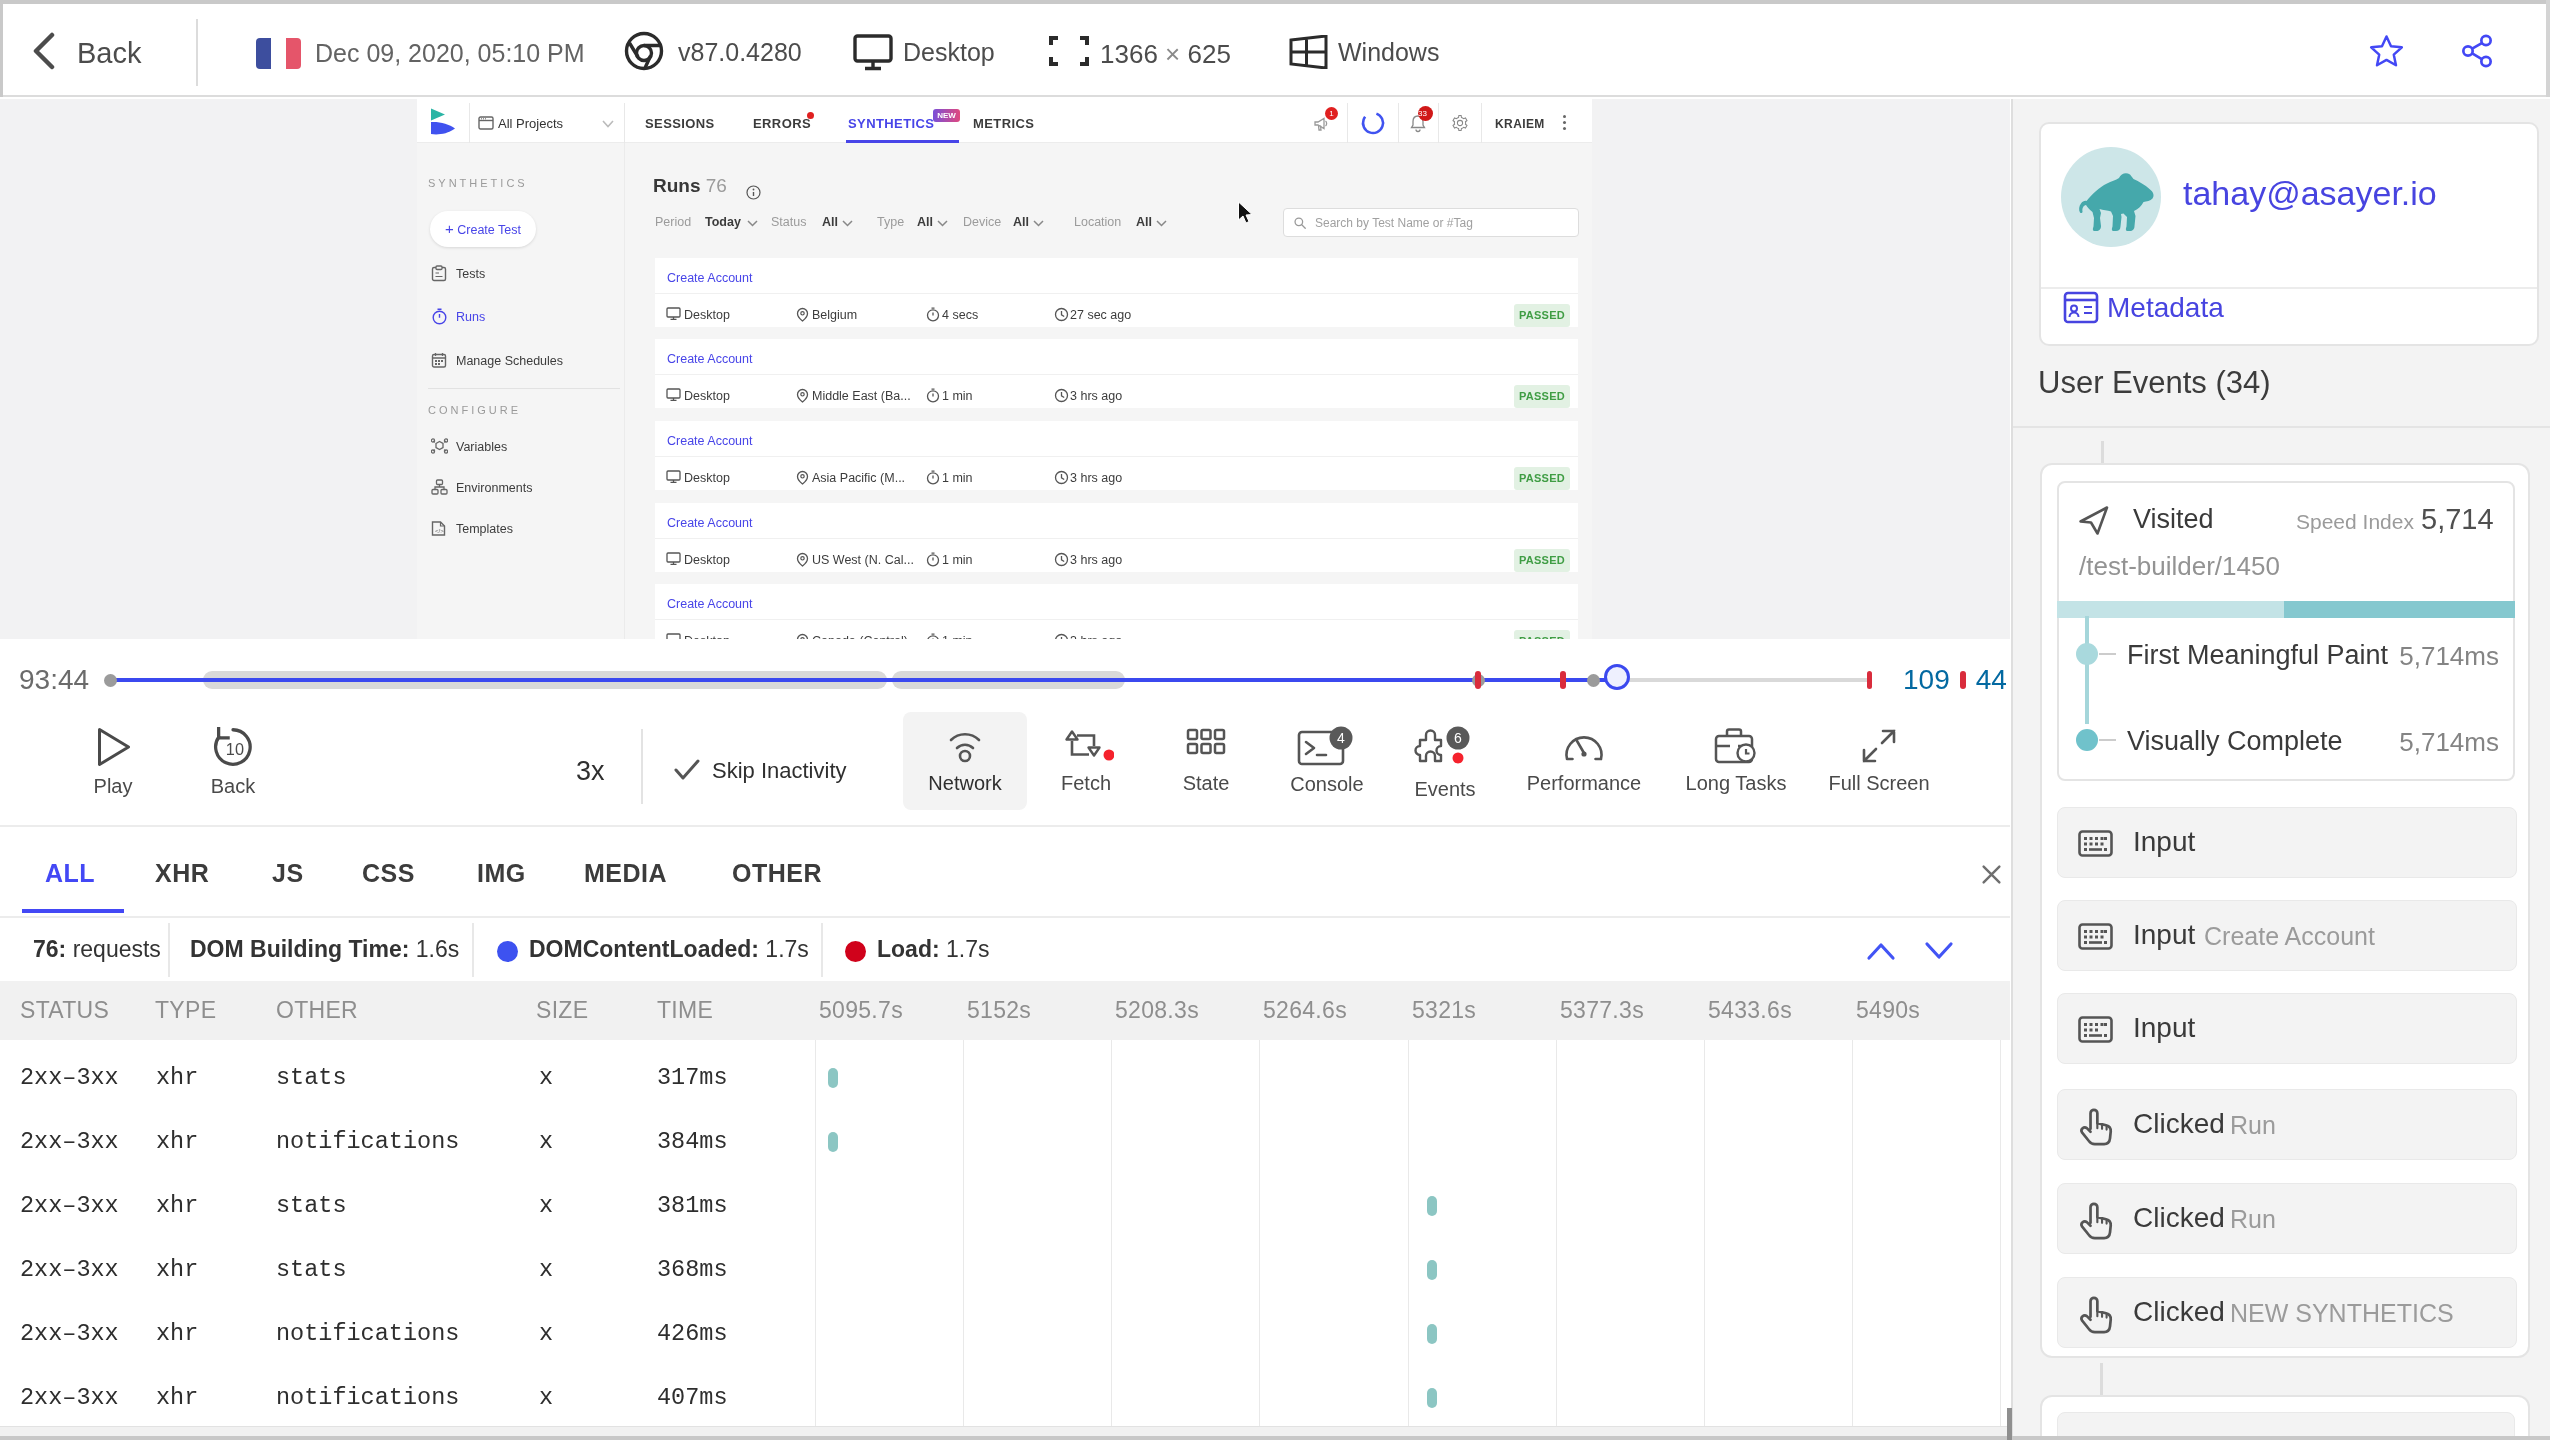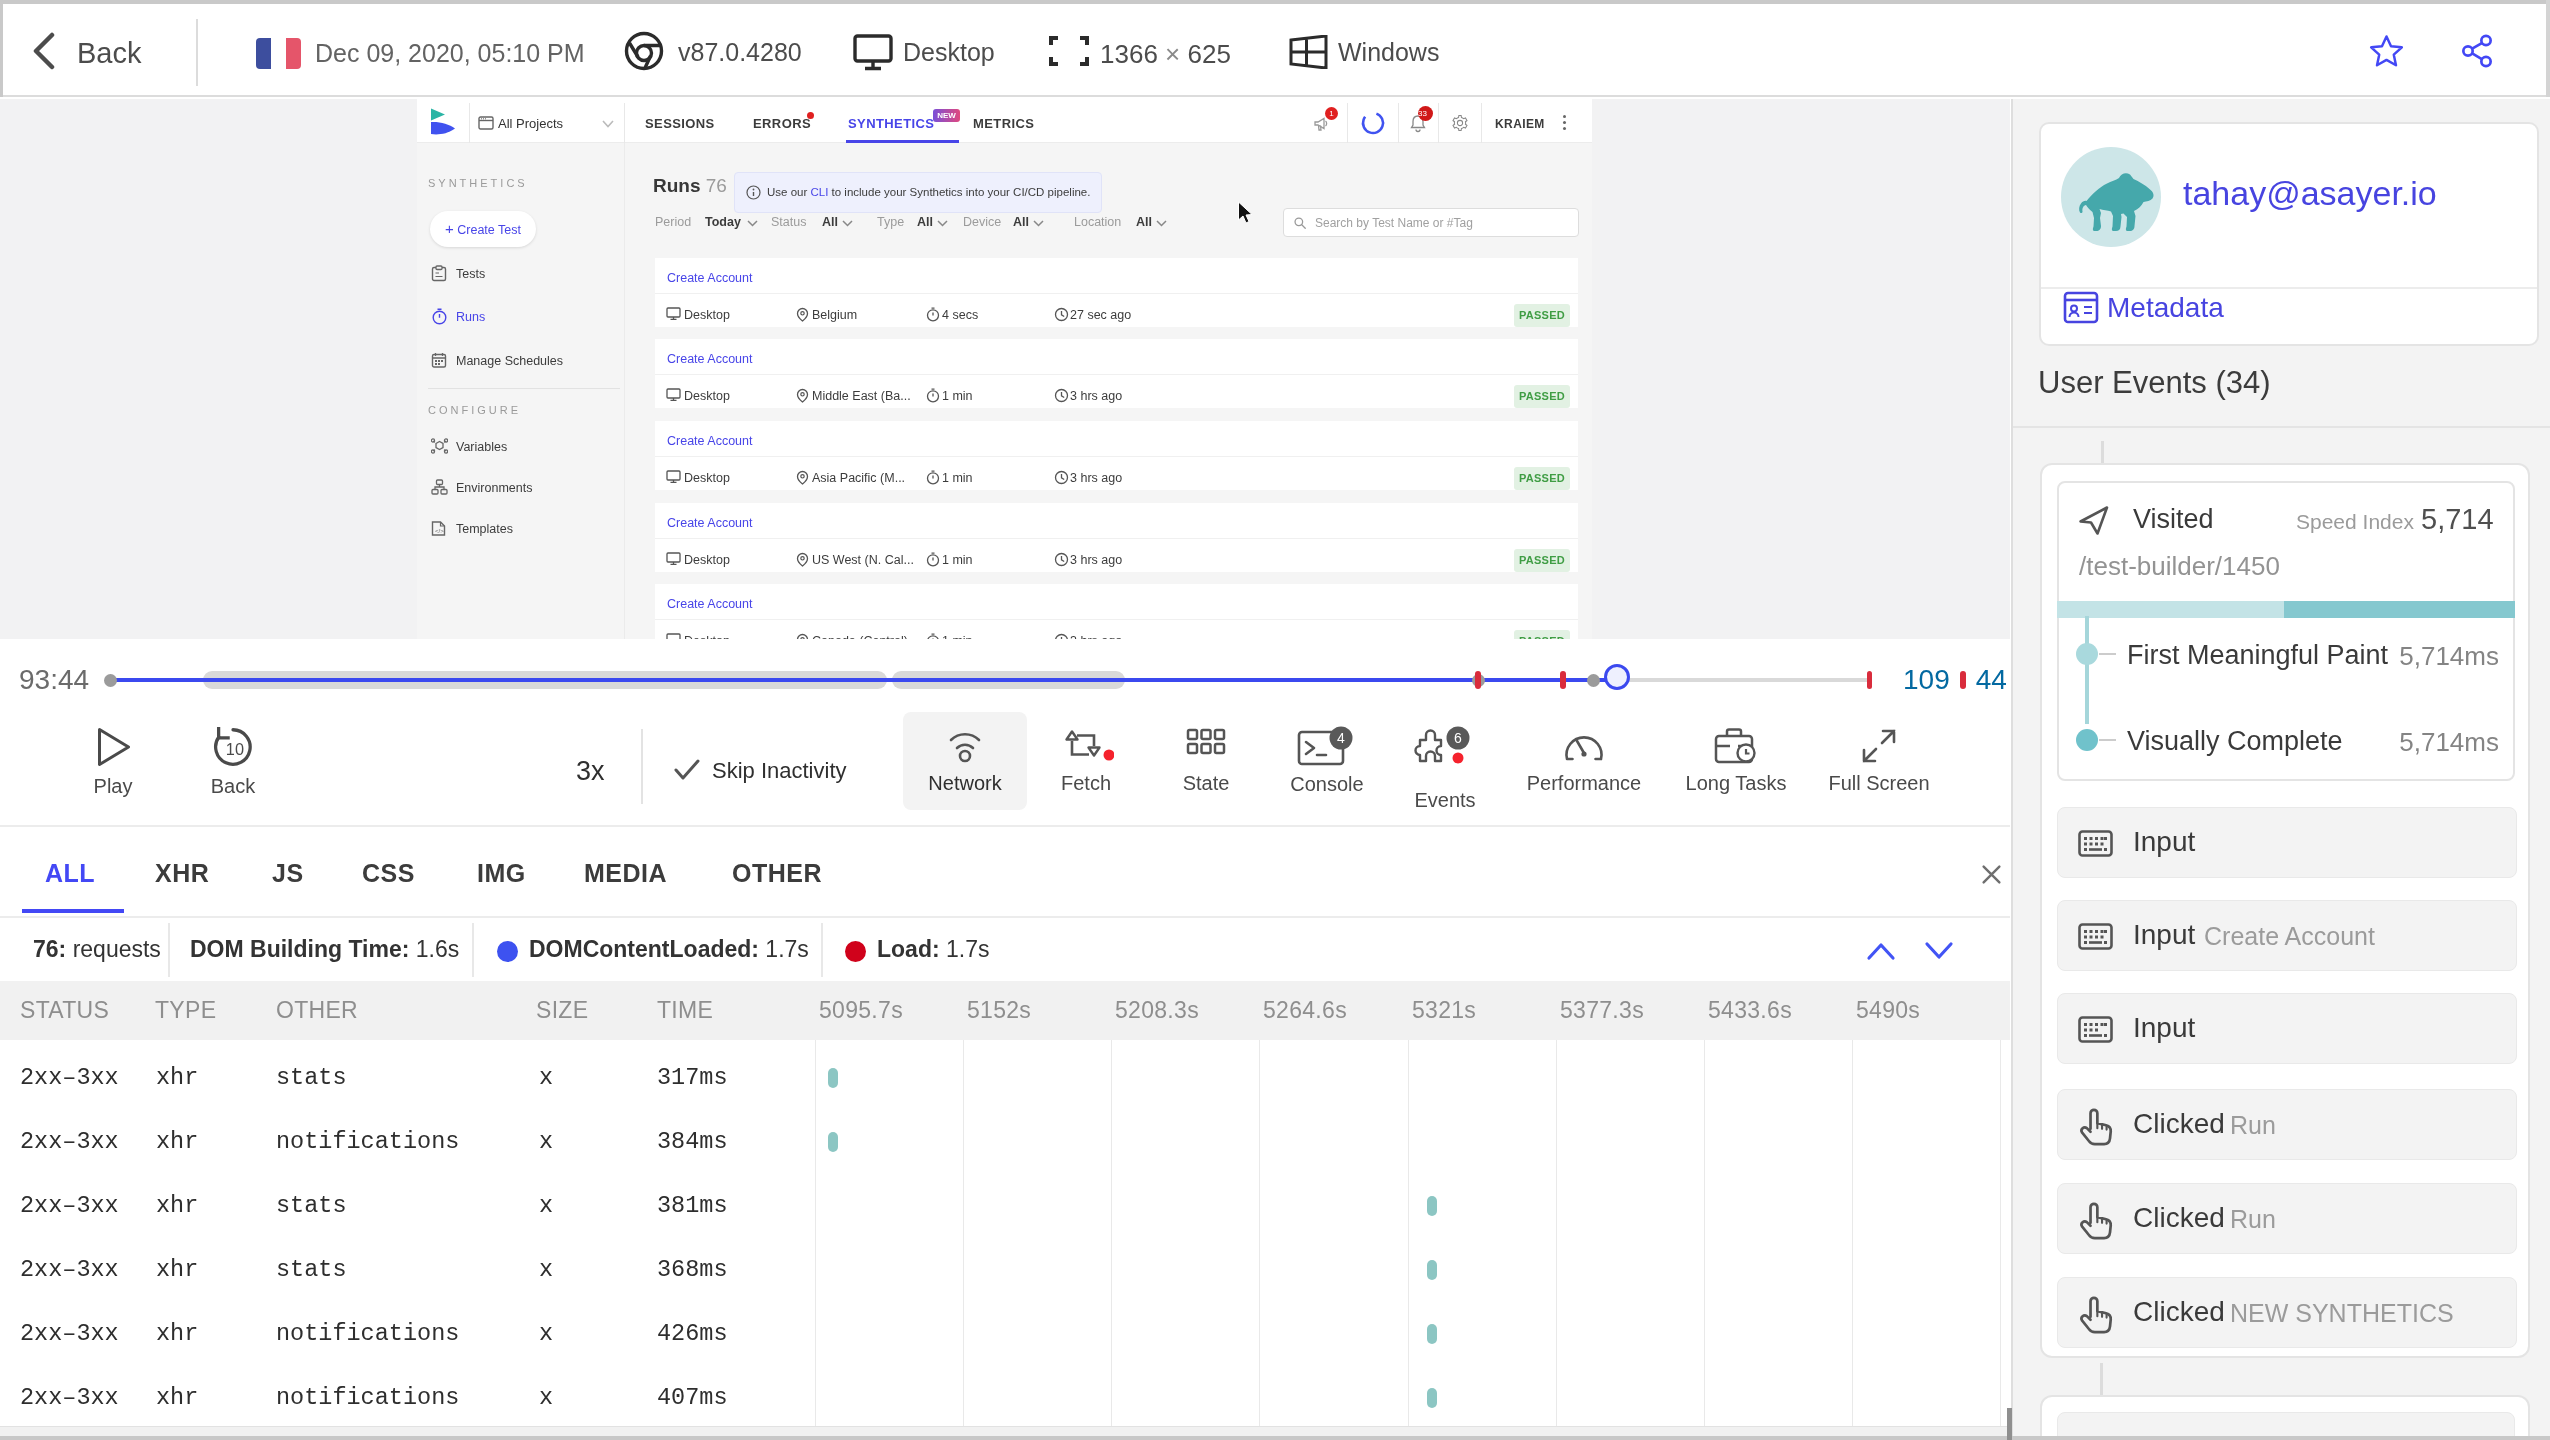--- a/index.html
+++ b/index.html
@@ -146,21 +146,20 @@
           <path d="M8.5 5.5 L8.5 8 M4 10.5 L4 8 L13 8 L13 10.5" fill="none" stroke="#666" stroke-width="1.3"></path>
         </svg>
     <div class="abs" style="left:39px;top:378px;font-size:12.5px;color:#3c3c3c">Environments</div>
     <svg class="abs" style="left:14px;top:417px" width="15" height="17" viewBox="0 0 15 17">
           <path d="M1.5 2 L9.5 2 L13.5 6 L13.5 15 L1.5 15 Z" fill="none" stroke="#666" stroke-width="1.4"></path>
           <path d="M9.5 2 L9.5 6 L13.5 6" fill="none" stroke="#666" stroke-width="1.2"></path>
           <text x="4" y="12.5" font-size="6" fill="#666" font-family="Liberation Sans">&lt;/&gt;</text>
         </svg>
     <div class="abs" style="left:39px;top:419px;font-size:12.5px;color:#3c3c3c">Templates</div>
     <div class="abs" style="left:236px;top:72px;font-size:19px;font-weight:bold;color:#383838">Runs <span style="color:#9b9b9b;font-weight:normal">76</span></div>
-    <div class="abs" style="left:317px;top:69px;width:368px;height:41px;background:#eef0fd;border:1px solid #e0e3f8;border-radius:4px;font-size:11.5px;color:#3c3c3c;line-height:39px;padding-left:32px;white-space:nowrap">Use our <span style="color:#4845e8">CLI</span> to include your Synthetics into your CI/CD pipeline.</div>
     <svg class="abs" style="left:329px;top:82px" width="15" height="15" viewBox="0 0 15 15">
           <circle cx="7.5" cy="7.5" r="6.5" fill="none" stroke="#555" stroke-width="1.2"></circle>
           <path d="M7.5 7 L7.5 11" stroke="#555" stroke-width="1.4"></path>
           <circle cx="7.5" cy="4.5" r="0.9" fill="#555"></circle>
         </svg>
     <div class="abs" style="left:238px;top:112px;font-size:12.5px;color:#9b9b9b">Period</div>
     <div class="abs" style="left:288px;top:112px;font-size:12.5px;font-weight:bold;color:#3c3c3c">Today</div>
     <svg class="abs" style="left:330px;top:117px" width="11" height="7" viewBox="0 0 11 7">
           <polyline points="1,1 5.5,5.5 10,1" fill="none" stroke="#888" stroke-width="1.5"></polyline>
         </svg>
@@ -444,21 +443,21 @@
         </svg>
       <div style="margin-top:0px">Console</div>
     </div>
     <div class="ctrl" style="left:1385px;top:14px">
       <svg width="62" height="42" viewBox="0 0 62 42">
           <path d="M6 14 L12 14 L12 9 A 4.5 4.5 0 0 1 21 9 L21 14 L27 14 L27 20 A 4.5 4.5 0 0 0 27 29 L27 35 L21 35 L21 30 A 4.5 4.5 0 0 0 12 30 L12 35 L6 35 L6 29 A 4.5 4.5 0 0 1 6 20 Z" fill="none" stroke="#555" stroke-width="2.4" stroke-linejoin="round"></path>
           <circle cx="44" cy="12" r="11.5" fill="#595959"></circle>
           <text x="44" y="17" font-size="14" fill="#fff" text-anchor="middle" font-family="Liberation Sans">6</text>
           <circle cx="44" cy="32" r="5.5" fill="#f5222d"></circle>
         </svg>
-      <div style="margin-top:16px">Events</div>
+      <div style="margin-top:5px">Events</div>
     </div>
     <div class="ctrl" style="left:1524px;top:14px">
       <svg width="44" height="40" viewBox="0 0 44 40">
           <path d="M5 33 A 17.5 17.5 0 1 1 39 33 L33.5 33 M5 33 L10.5 33" fill="none" stroke="#555" stroke-width="2.6" stroke-linecap="round"></path>
           <path d="M22 27 L15 15" stroke="#555" stroke-width="2.6" stroke-linecap="round"></path>
           <circle cx="22" cy="28" r="2.6" fill="#555"></circle>
         </svg>
       <div style="margin-top:1px">Performance</div>
     </div>
     <div class="ctrl" style="left:1676px;top:14px">

